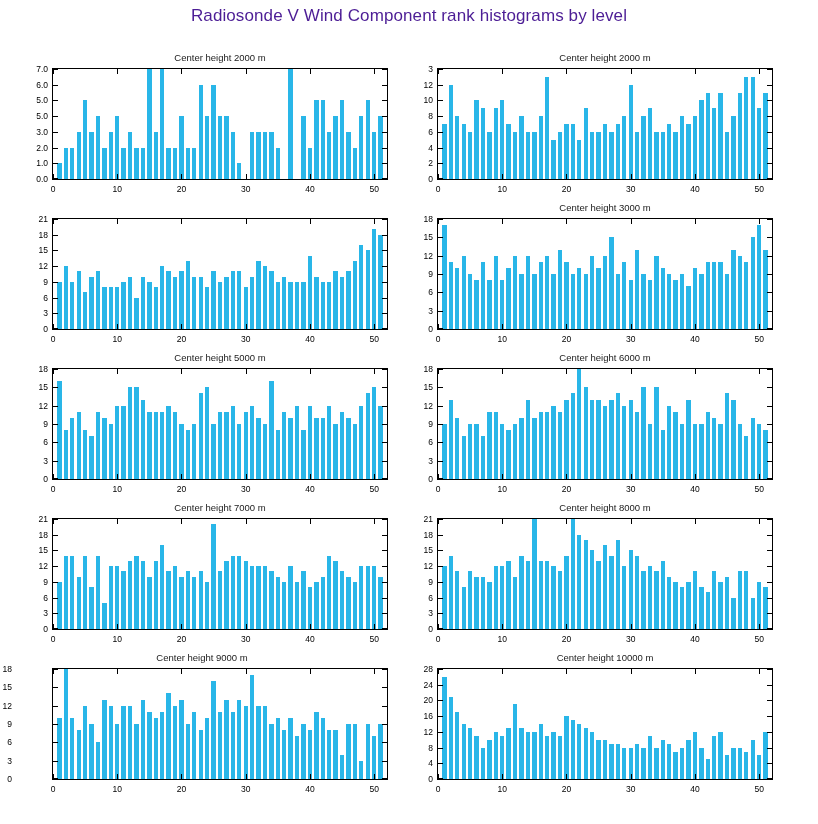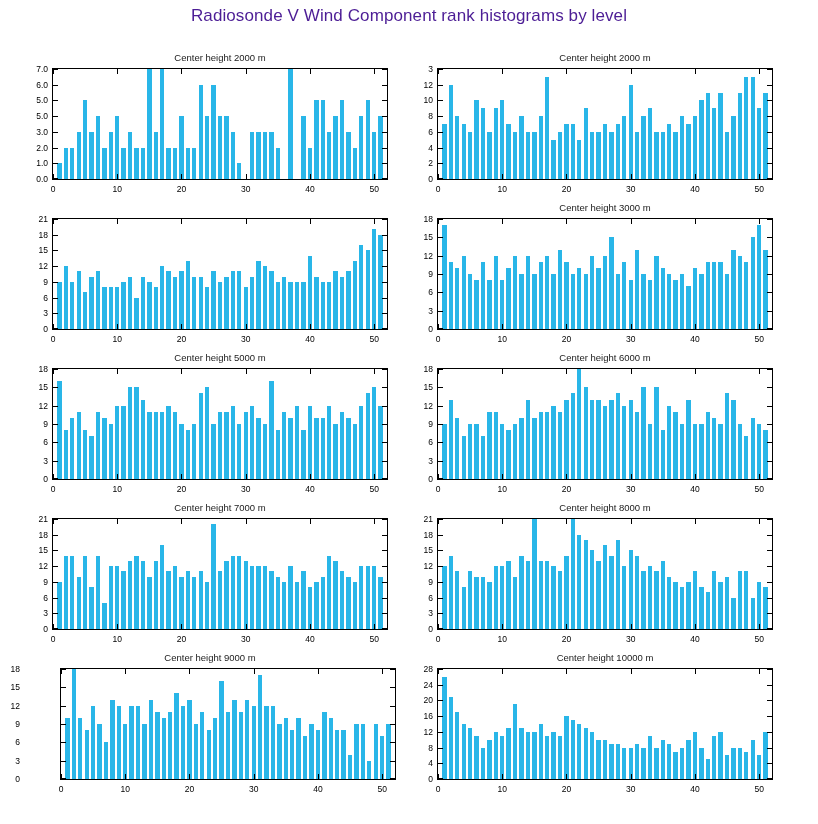--- a/index.html
+++ b/index.html
@@ -890,21 +890,21 @@
         <div class="ytick-label" style="right: 340px; top: 48.4286px; width: 34px;">15</div>
         <div class="ytick-label" style="right: 340px; top: 32.7143px; width: 34px;">18</div>
         <div class="ytick-label" style="right: 340px; top: 17px; width: 34px;">21</div>
         <div class="xtick-label" style="left: 1px; top: 132px;">0</div>
         <div class="xtick-label" style="left: 65.2308px; top: 132px;">10</div>
         <div class="xtick-label" style="left: 129.462px; top: 132px;">20</div>
         <div class="xtick-label" style="left: 193.692px; top: 132px;">30</div>
         <div class="xtick-label" style="left: 257.923px; top: 132px;">40</div>
         <div class="xtick-label" style="left: 322.154px; top: 132px;">50</div>
       </div>
-      <div class="panel" style="left: 60px; top: 652px; width: 300px; height: 152px;">
+      <div class="panel" style="left: 52px; top: 652px; width: 300px; height: 152px;">
         <div class="panel-title">Center height 9000 m</div>
         <div class="plot-area" style="top: 16px; width: 336px; height: 112px;">
           <div class="bars">
             <div class="bar" style="background: rgb(41, 182, 232); left: 4.23923px; width: 4.36769px; height: 61.1111px;"></div>
             <div class="bar" style="background: rgb(41, 182, 232); left: 10.6623px; width: 4.36769px; height: 110px;"></div>
             <div class="bar" style="background: rgb(41, 182, 232); left: 17.0854px; width: 4.36769px; height: 61.1111px;"></div>
             <div class="bar" style="background: rgb(41, 182, 232); left: 23.5085px; width: 4.36769px; height: 48.8889px;"></div>
             <div class="bar" style="background: rgb(41, 182, 232); left: 29.9315px; width: 4.36769px; height: 73.3333px;"></div>
             <div class="bar" style="background: rgb(41, 182, 232); left: 36.3546px; width: 4.36769px; height: 55px;"></div>
             <div class="bar" style="background: rgb(41, 182, 232); left: 42.7777px; width: 4.36769px; height: 36.6667px;"></div>

